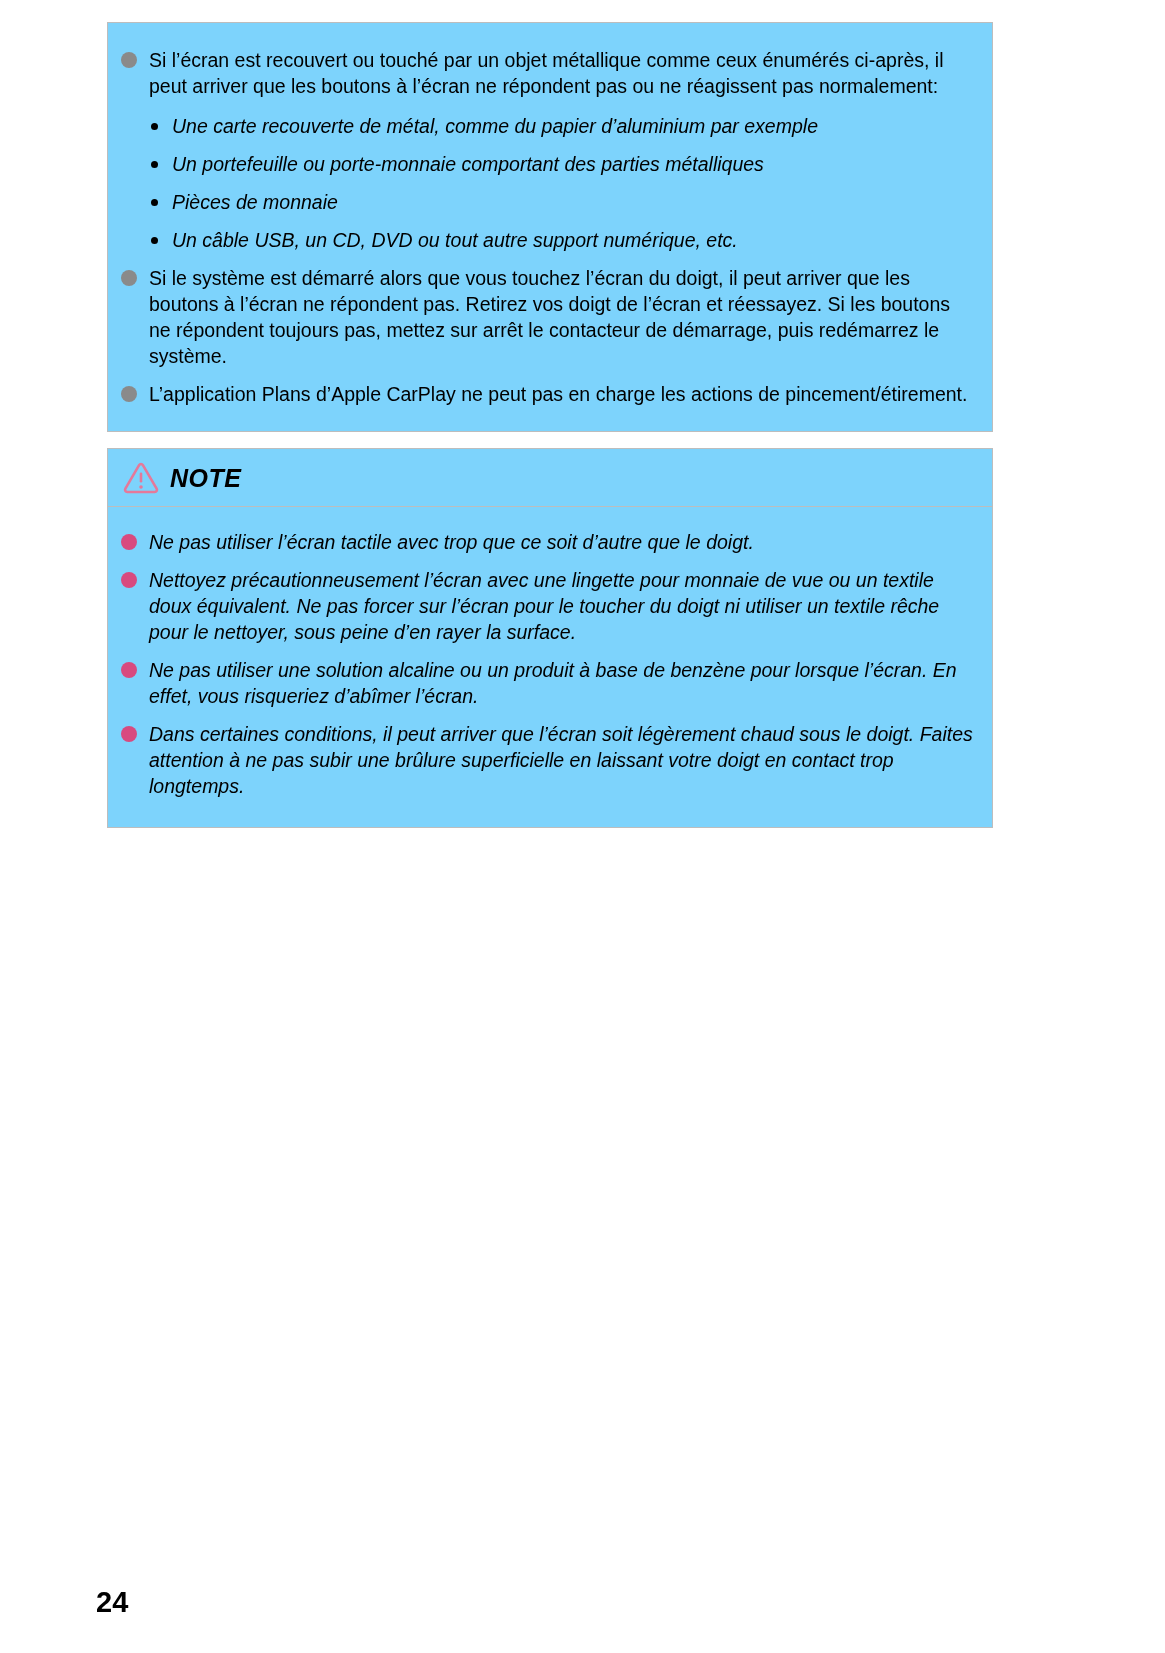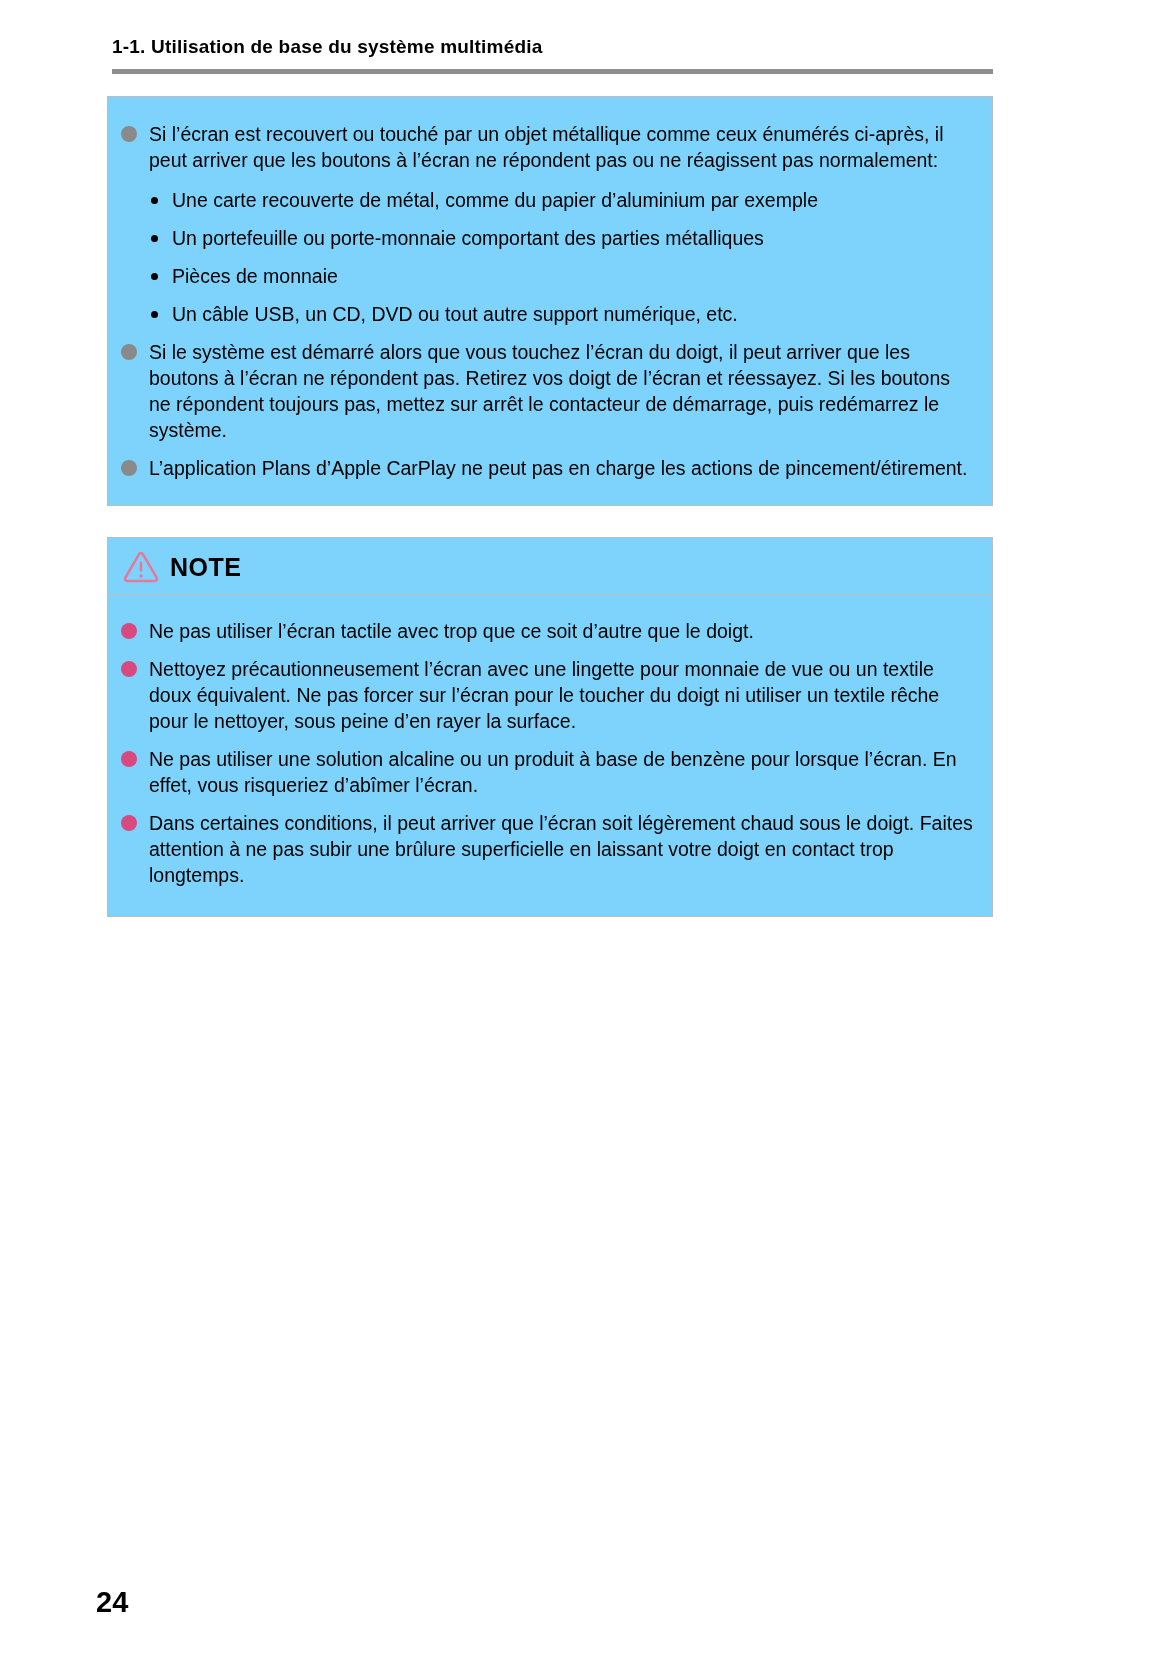--- a/index.html
+++ b/index.html
@@ -32,32 +32,32 @@
     flex: none;
     width: 16px; height: 16px;
     border-radius: 50%;
     margin: 5px 12px 0 0;
   }
   .dot-gray { background: #8a8a8a; }
   .dot-pink { background: #d84a7f; }
   .bullet-text { font-size: 19.5px; line-height: 26px; }
 
   .sub-list { margin: 14px 0 6px 30px; }
-  .sub-item { display: flex; margin-bottom: 12px; }
+  .sub-item { display: flex; margin-bottom: 12px; font-style: italic; }
   .sub-item:last-child { margin-bottom: 12px; }
   .sub-dot {
     flex: none;
     width: 7px; height: 7px;
     border-radius: 50%;
     background: #000000;
     margin: 10px 14px 0 0;
   }
 
   
-  .note-box { margin-top: 31px; }
+  .note-box { margin-top: 16px; font-style: italic; }
   .note-header {
     display: flex; align-items: center;
     padding: 13px 20px 12px 15px;
     border-bottom: 1px solid #bdbdbd;
   }
   .note-icon { flex: none; margin-right: 11px; display: flex; align-items: center; }
   .note-title { font-size: 25px; font-weight: bold; letter-spacing: 0.5px; }
   .note-body { padding: 22px 16px 28px 13px; }
 
   
@@ -65,24 +65,20 @@
     position: absolute;
     left: 96px; bottom: 34px;
     font-size: 29px; font-weight: bold;
   }
 </style>
 </head>
 <body>
 
 <div class="page">
 
-  <div class="header">
-    <div class="header-title">1-1. Utilisation de base du système multimédia</div>
-    <div class="header-rule"></div>
-  </div>
 
   <div class="box info-box">
     <div class="box-body">
 
       <div class="bullet-item">
         <span class="bullet-dot dot-gray"></span>
         <div class="bullet-text">Si l’écran est recouvert ou touché par un objet métallique comme ceux énumérés ci-après, il peut arriver que les boutons à l’écran ne répondent pas ou ne réagissent pas normalement:</div>
       </div>
 
       <div class="sub-list">

